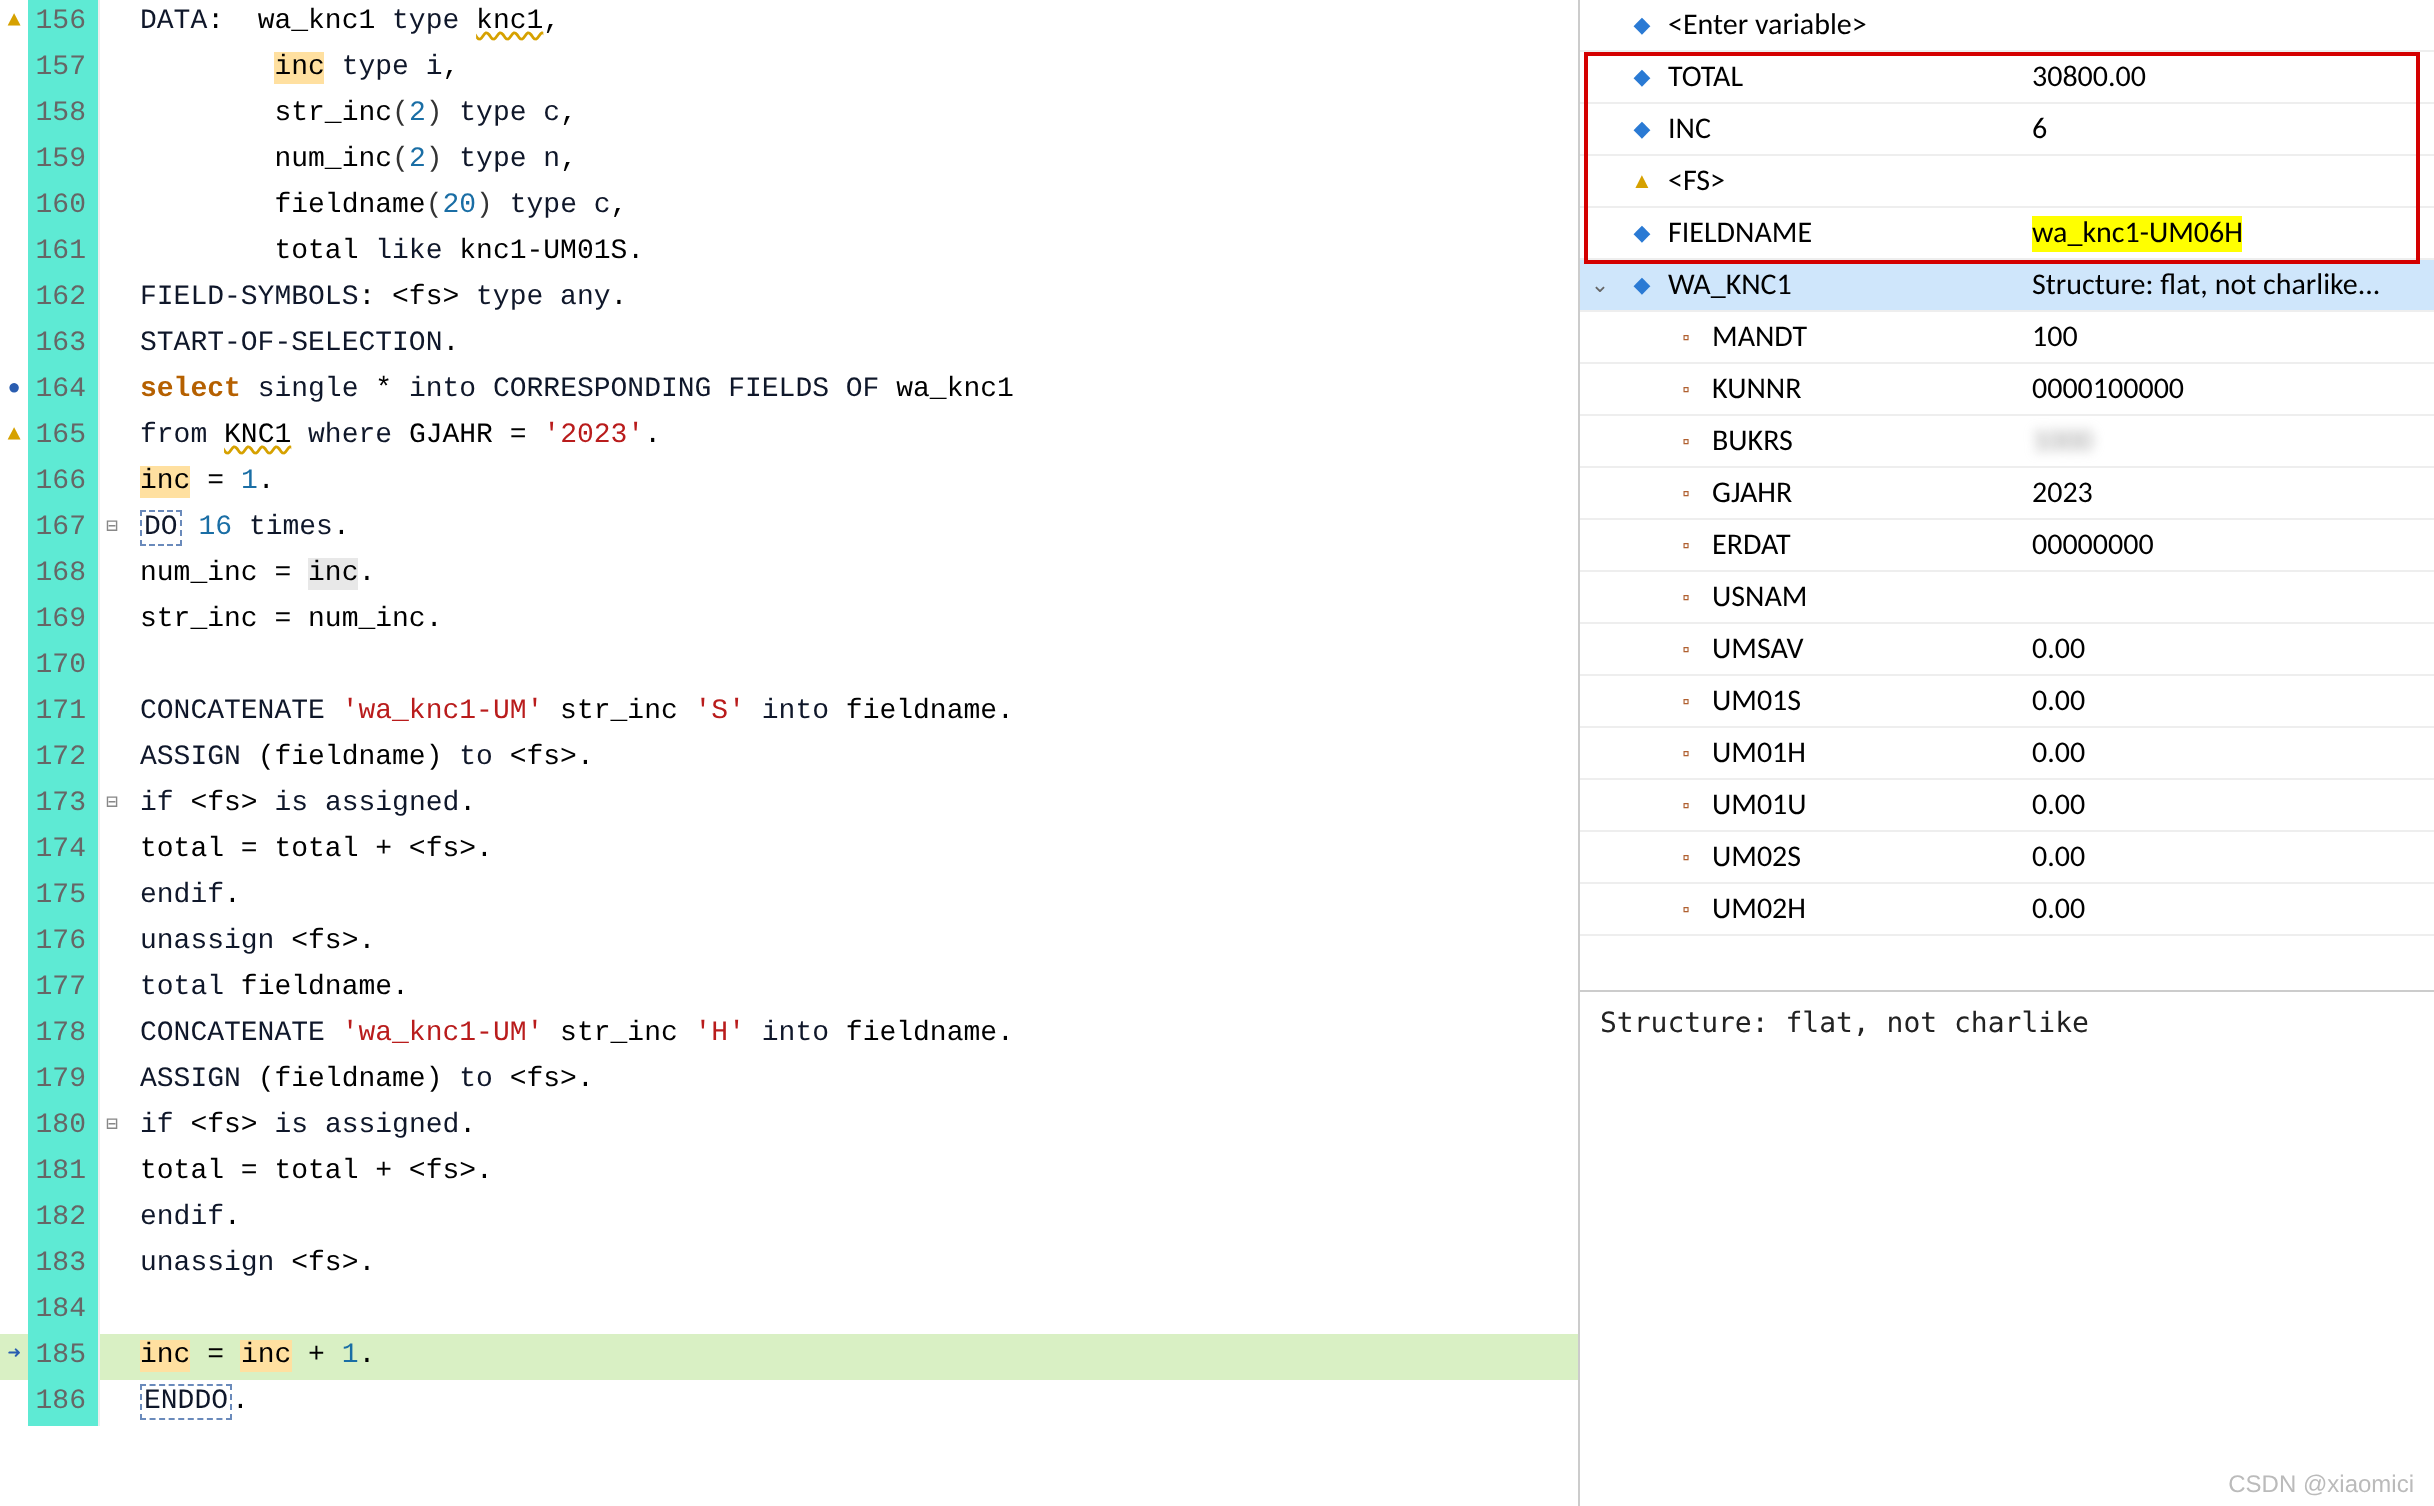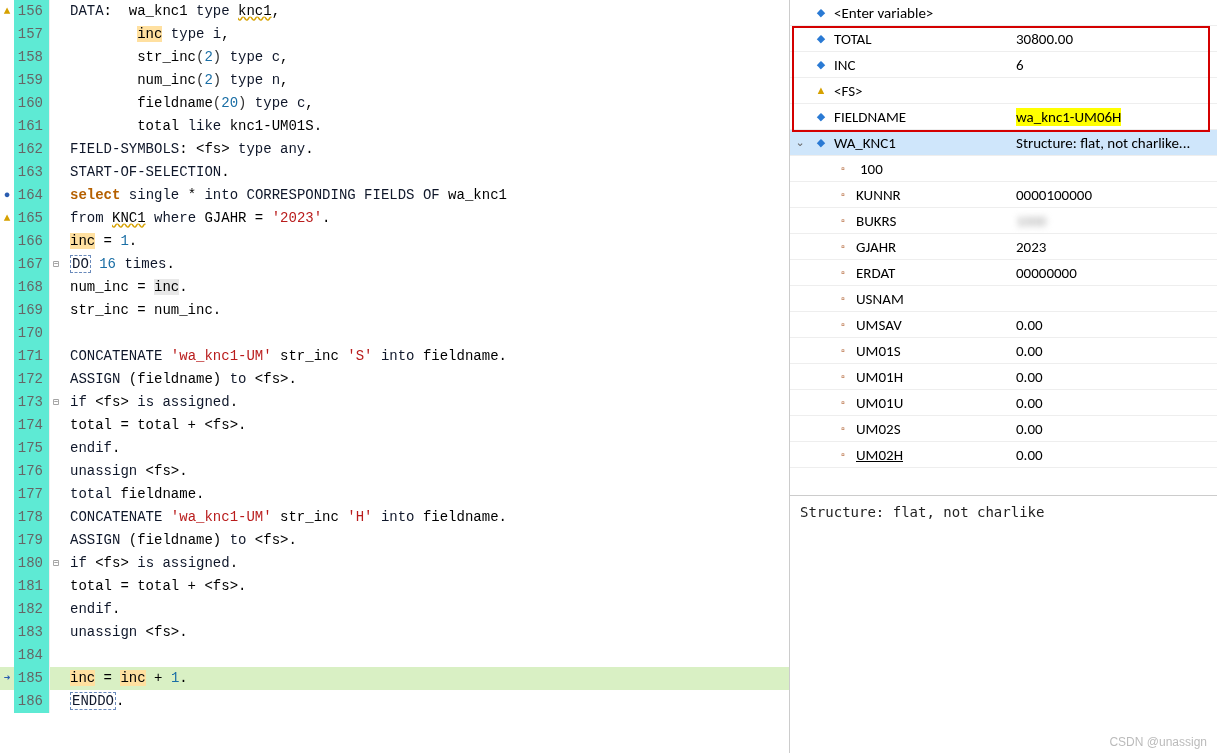--- a/index.html
+++ b/index.html
@@ -218,20 +218,21 @@
       </div>
       <div class="var-row selected">
         <div class="var-expand">⌄</div>
         <div class="var-icon dia-blue">◆</div>
         <div class="var-name">WA_KNC1</div>
         <div class="var-value">Structure: flat, not charlike...</div>
       </div>
       <div class="var-row indent-1">
         <div class="var-expand"></div>
         <div class="var-icon dia-struct" style="margin-left: 22px;">▫</div>
+        <div class="var-name" style="width: 156px;">MANDT</div>
         <div class="var-value">100</div>
       </div>
       <div class="var-row indent-1">
         <div class="var-expand"></div>
         <div class="var-icon dia-struct" style="margin-left: 22px;">▫</div>
         <div class="var-name" style="width: 156px;">KUNNR</div>
         <div class="var-value">0000100000</div>
       </div>
       <div class="var-row indent-1">
         <div class="var-expand"></div>
@@ -283,19 +284,19 @@
       </div>
       <div class="var-row indent-1">
         <div class="var-expand"></div>
         <div class="var-icon dia-struct" style="margin-left: 22px;">▫</div>
         <div class="var-name" style="width: 156px;">UM02S</div>
         <div class="var-value">0.00</div>
       </div>
       <div class="var-row indent-1">
         <div class="var-expand"></div>
         <div class="var-icon dia-struct" style="margin-left: 22px;">▫</div>
-        <div class="var-name" style="width: 156px; text-decoration: underline;">UM02H</div>
+        <div class="var-name" style="width: 156px;">UM02H</div>
         <div class="var-value">0.00</div>
       </div>
     </div>
   <div class="detail">Structure: flat, not charlike</div>
-  <div class="watermark">CSDN @unassign</div>
+  <div class="watermark">CSDN @xiaomici</div>
 </div>
 
 </body></html>

